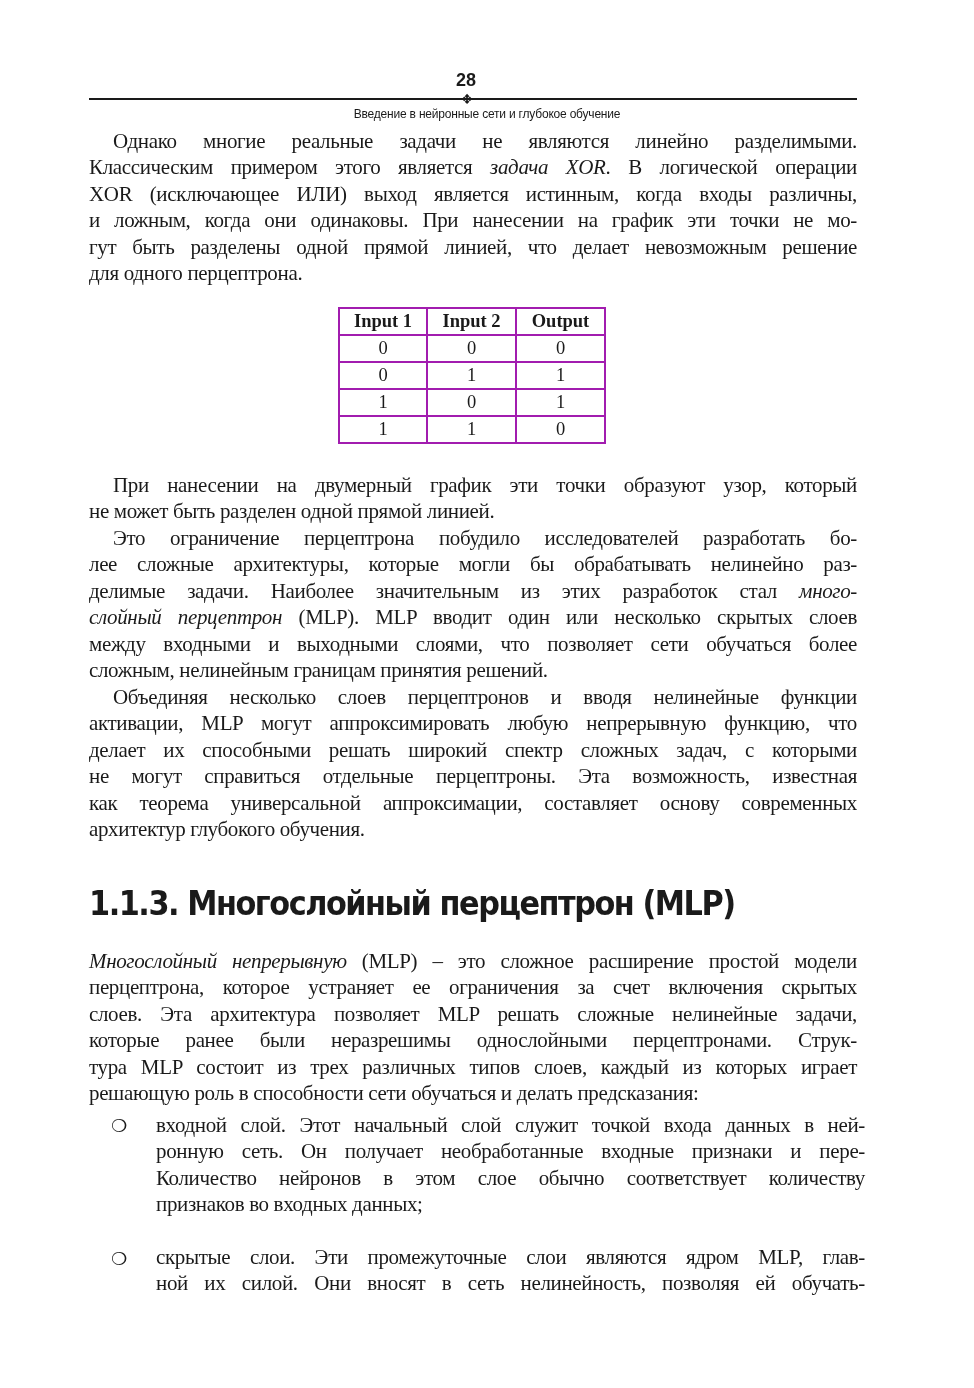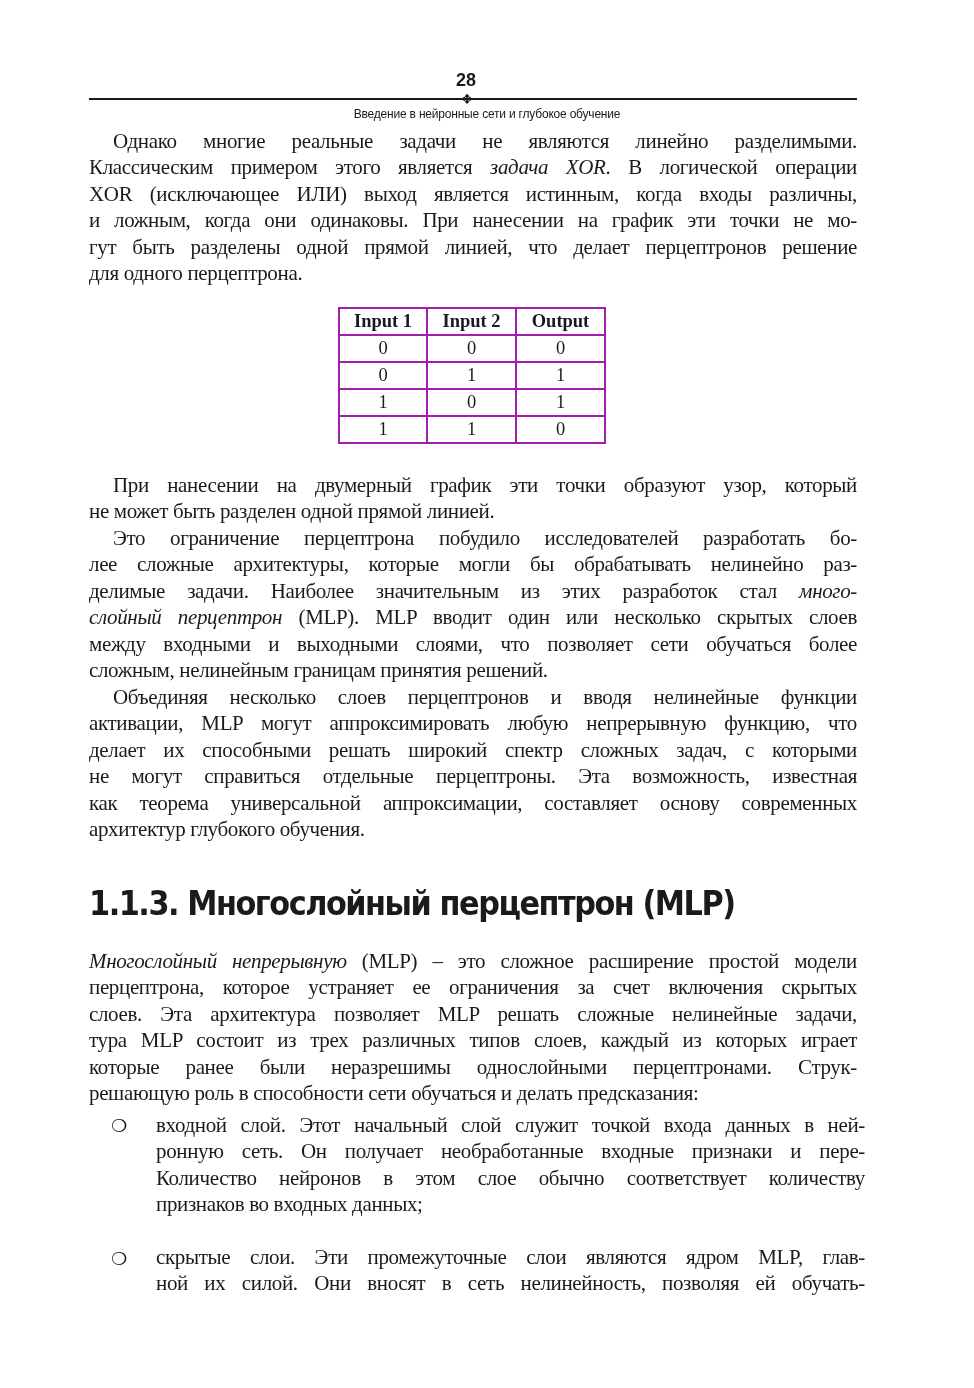--- a/index.html
+++ b/index.html
@@ -32,21 +32,21 @@
     <span class="pnum">28</span>
     <span class="orn">❖</span>
     <span class="title">Введение в нейронные сети и глубокое обучение</span>
   </div>
 
   <div class="p body-text" style="top:128px;">
     <span class="line"><span class="ind"></span><span>Однако многие реальные задачи не являются линейно разделимыми.</span></span>
     <span class="line"><span>Классическим примером этого является </span><i>задача XOR</i><span>. В логической операции</span></span>
     <span class="line"><span>XOR (исключающее ИЛИ) выход является истинным, когда входы различны,</span></span>
     <span class="line"><span>и ложным, когда они одинаковы. При нанесении на график эти точки не мо-</span></span>
-    <span class="line"><span>гут быть разделены одной прямой линией, что делает перцептронов решение</span></span>
+    <span class="line"><span>гут быть разделены одной прямой линией, что делает невозможным решение</span></span>
     <span class="line last"><span>для одного перцептрона.</span></span>
   </div>
 
   <table class="xor">
     <colgroup>
         <col class="c1">
         <col class="c2">
         <col class="c3">
       </colgroup>
     <tbody>
@@ -100,22 +100,22 @@
     <span class="line"><span>как теорема универсальной аппроксимации, составляет основу современных</span></span>
     <span class="line last"><span>архитектур глубокого обучения.</span></span>
   </div>
 
   <h2 class="sec">1.1.3. Многослойный перцептрон (MLP)</h2>
 
   <div class="p body-text" style="top:948px;">
     <span class="line"><i>Многослойный непрерывную</i><span> (MLP) – это сложное расширение простой модели</span></span>
     <span class="line"><span>перцептрона, которое устраняет ее ограничения за счет включения скрытых</span></span>
     <span class="line"><span>слоев. Эта архитектура позволяет MLP решать сложные нелинейные задачи,</span></span>
+    <span class="line"><span>которые ранее были неразрешимы однослойными перцептронами. Струк-</span></span>
     <span class="line"><span>тура MLP состоит из трех различных типов слоев, каждый из которых играет</span></span>
-    <span class="line"><span>которые ранее были неразрешимы однослойными перцептронами. Струк-</span></span>
     <span class="line last"><span>решающую роль в способности сети обучаться и делать предсказания:</span></span>
   </div>
 
   <span class="bullet body-text" style="top:1113px;">❍</span>
   <div class="li body-text" style="top:1112px;">
     <span class="line"><span>входной слой. Этот начальный слой служит точкой входа данных в ней-</span></span>
     <span class="line"><span>ронную сеть. Он получает необработанные входные признаки и пере-</span></span>
     <span class="line"><span>Количество нейронов в этом слое обычно соответствует количеству</span></span>
     <span class="line last"><span>признаков во входных данных;</span></span>
   </div>

